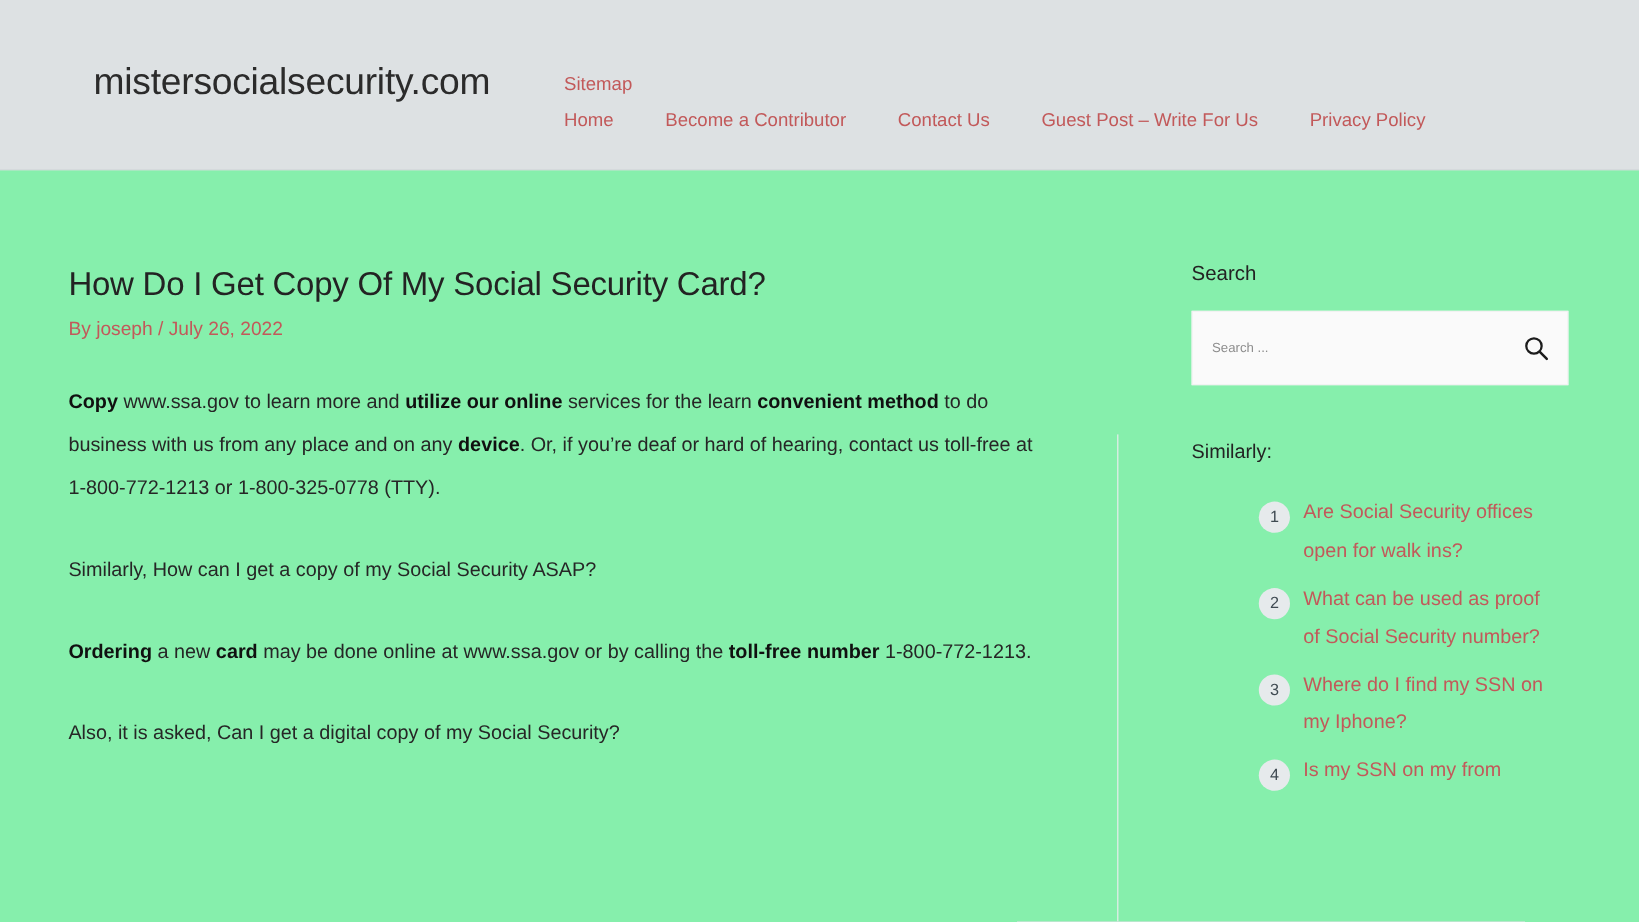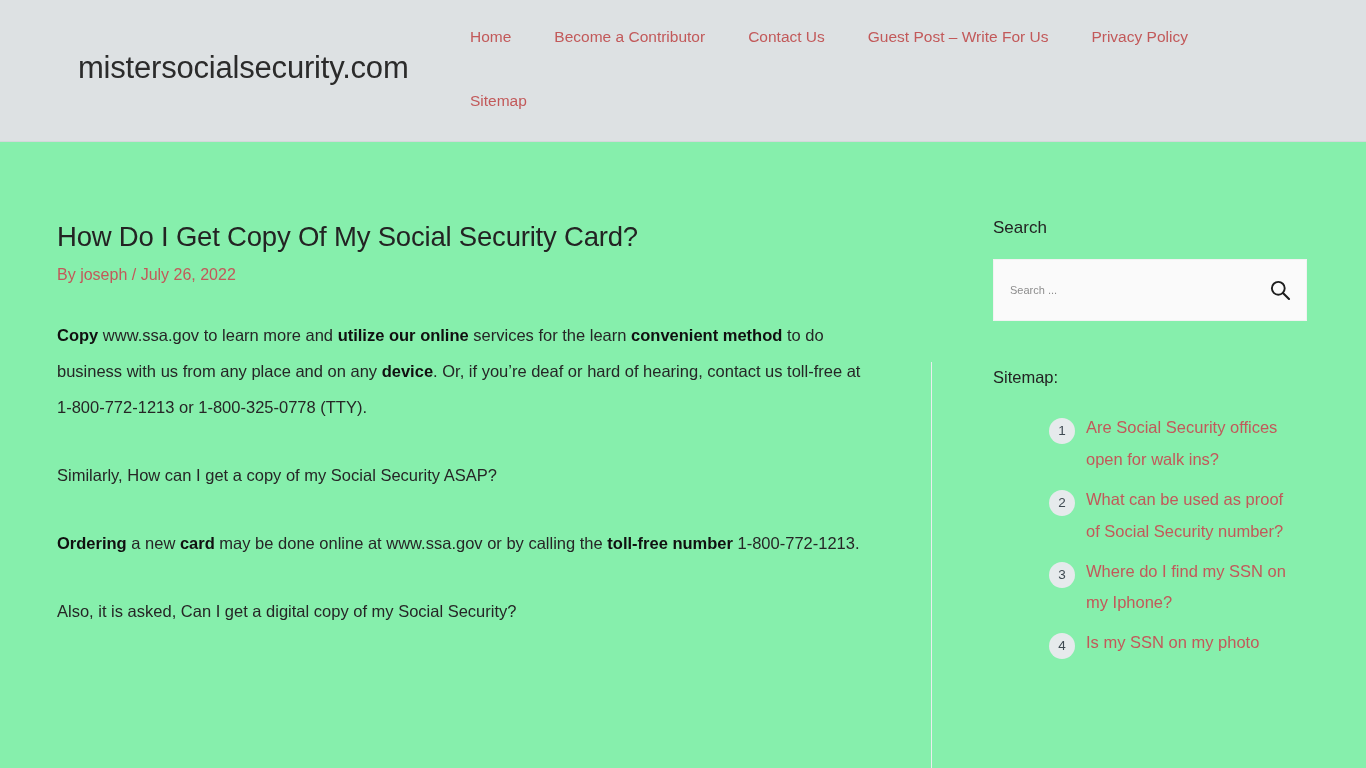--- a/index.html
+++ b/index.html
@@ -198,29 +198,29 @@
     max-width: 205px;
   }
 </style>
 </head>
 <body>
 
 <header class="site-header">
   <a class="site-title">mistersocialsecurity.com</a>
 
   <nav class="main-nav">
+    <div class="nav-row nav-row-second">
+      <a class="nav-link">Sitemap</a>
+    </div>
     <div class="nav-row">
       <a class="nav-link">Home</a>
       <a class="nav-link">Become a Contributor</a>
       <a class="nav-link">Contact Us</a>
       <a class="nav-link">Guest Post – Write For Us</a>
       <a class="nav-link">Privacy Policy</a>
-    </div>
-    <div class="nav-row nav-row-second">
-      <a class="nav-link">Sitemap</a>
     </div>
   </nav>
 </header>
 
 <div class="page-wrap">
 
   <div class="divider"></div>
 
   <article class="article">
     <h1 class="article-title">How Do I Get Copy Of My Social Security Card?</h1>
@@ -246,35 +246,35 @@
       <button class="search-submit" type="submit">
         <span>
           <svg width="22" height="22" viewBox="0 0 22 22" fill="none" aria-hidden="true">
             <circle cx="9.3" cy="9.3" r="6.4" stroke="#1d1d1d" stroke-width="1.9"></circle>
             <line x1="14.2" y1="14.2" x2="20" y2="20" stroke="#1d1d1d" stroke-width="2.1" stroke-linecap="round"></line>
           </svg>
         </span>
       </button>
     </form>
 
-    <p class="overview-label">Sitemap:</p>
+    <p class="overview-label">Similarly:</p>
 
     <ol class="overview-list">
       <li class="overview-item">
         <span class="ov-num">1</span>
         <a class="ov-link">Are Social Security offices open for walk ins?</a>
       </li>
       <li class="overview-item">
         <span class="ov-num">2</span>
         <a class="ov-link">What can be used as proof of Social Security number?</a>
       </li>
       <li class="overview-item">
         <span class="ov-num">3</span>
         <a class="ov-link">Where do I find my SSN on my Iphone?</a>
       </li>
       <li class="overview-item">
         <span class="ov-num">4</span>
-        <a class="ov-link">Is my SSN on my photo</a>
+        <a class="ov-link">Is my SSN on my from</a>
       </li>
     </ol>
   </aside>
 
 </div>
 
 </body></html>

